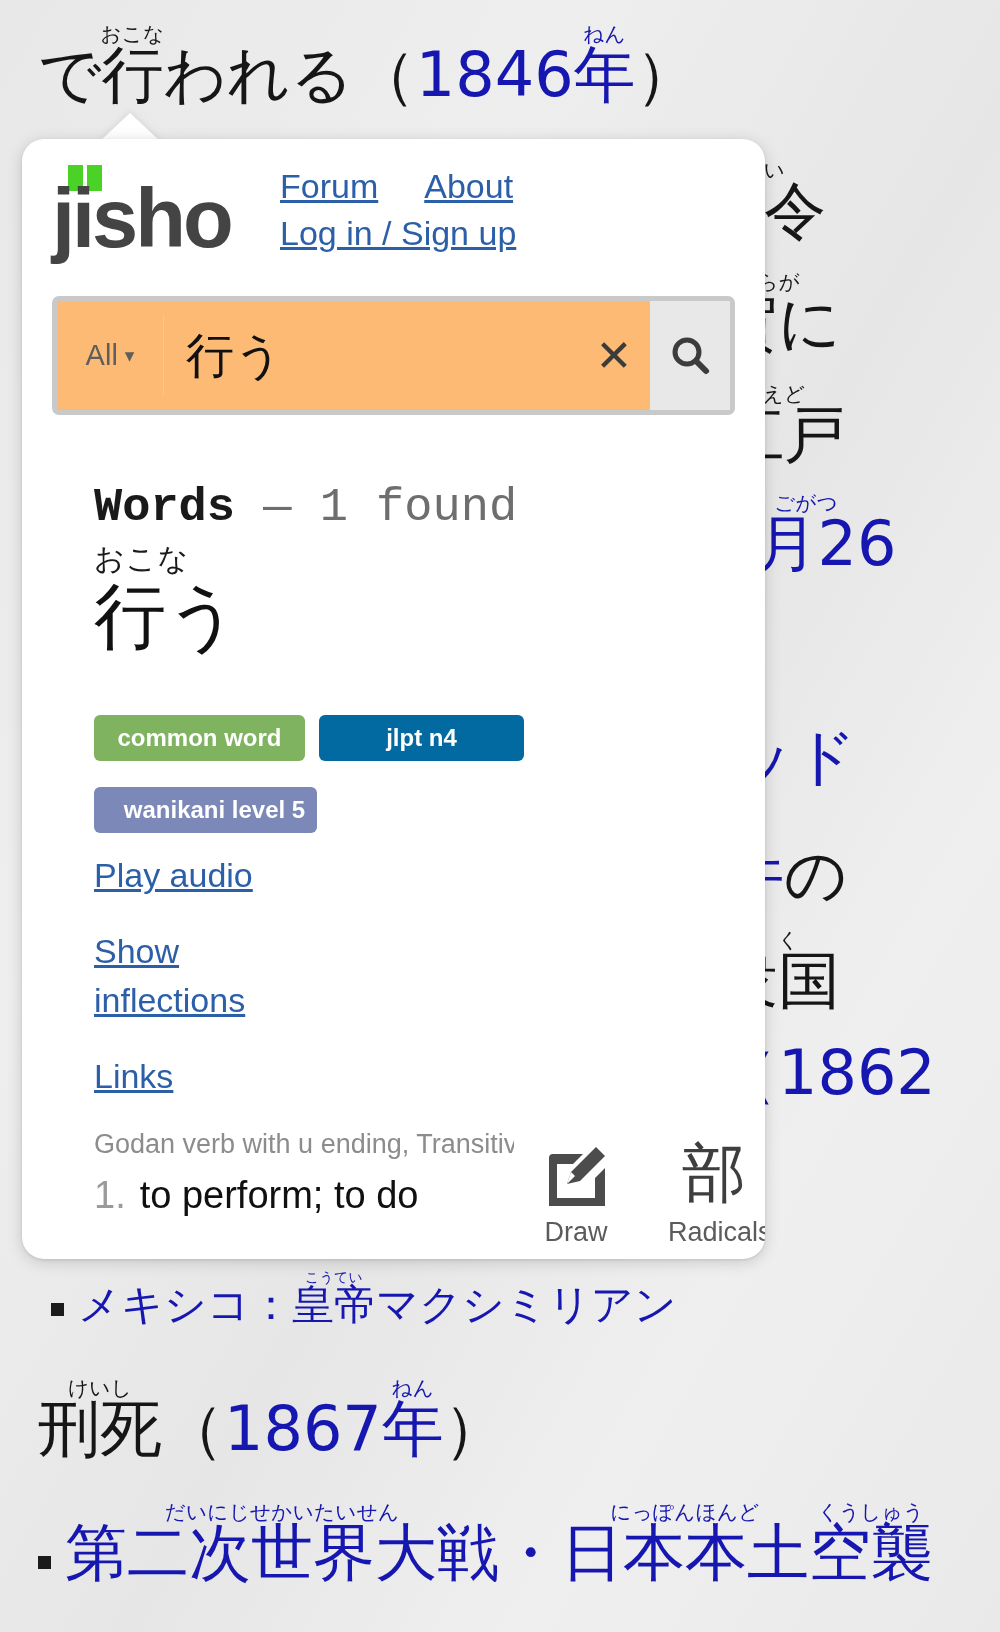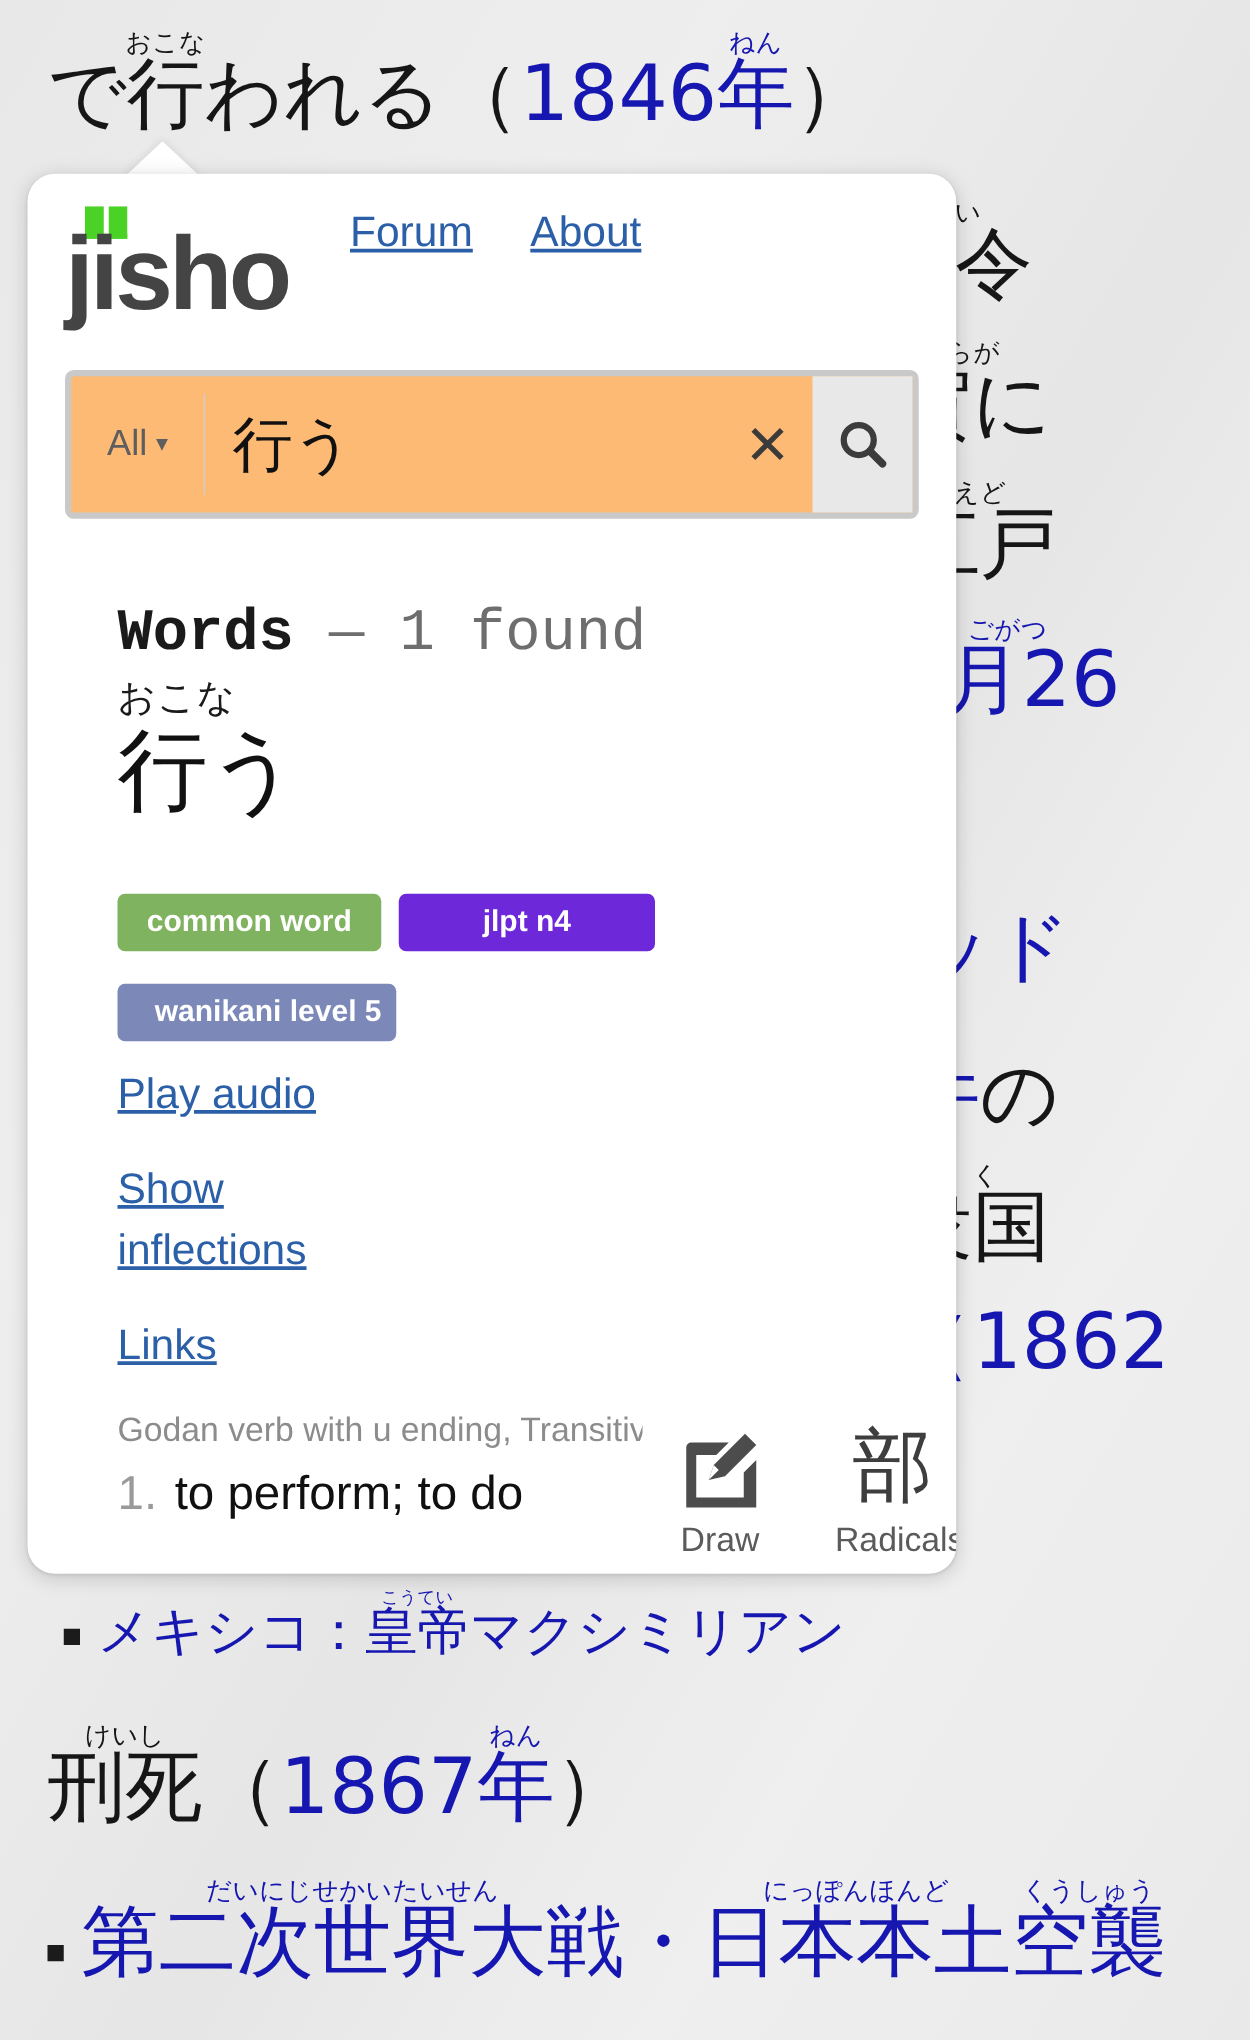--- a/index.html
+++ b/index.html
@@ -226,21 +226,21 @@
     border-radius: 6px;
     color: #ffffff;
     font-size: 24px;
     font-weight: 700;
     text-align: center;
     padding: 9px 0;
     font-family: "Liberation Sans", sans-serif;
     cursor: pointer;
   }
   .tag-common { width: 211px; background: #7fb35f; }
-  .tag-jlpt   { width: 205px; background: #6d28d9; margin-left: 14px; }
+  .tag-jlpt   { width: 205px; background: #0369a1; margin-left: 14px; }
   .tag-wk     { width: 205px; background: #7b88b8; margin-top: 26px; padding-left: 18px; }
 
   .linklist {
     position: absolute;
     left: 72px;
     top: 712px;
     width: 300px;
   }
   .linklist a {
     display: block;
@@ -366,20 +366,23 @@
           <svg class="logo-book" viewBox="0 0 34 30">
             <rect x="0" y="0" width="15" height="26" fill="#4bd227"></rect>
             <rect x="19" y="0" width="15" height="26" fill="#4bd227"></rect>
             <path d="M0 26 L15 26 L17 30 L19 26 L34 26 L34 22 L0 22 Z" fill="#4bd227"></path>
           </svg>
           <div class="logo-text">jisho</div>
         </div>
         <div class="nav">
           <div class="nav-row1">
             <a>Forum</a><a>About</a>
+          </div>
+          <div class="nav-row2">
+            <a>Log in / Sign up</a>
           </div>
         </div>
       </div>
 
       <div class="searchwrap">
         <div class="sel">
           <span>All</span>
             <span class="caret">▾</span>
         </div>
         <div class="divider"></div>

